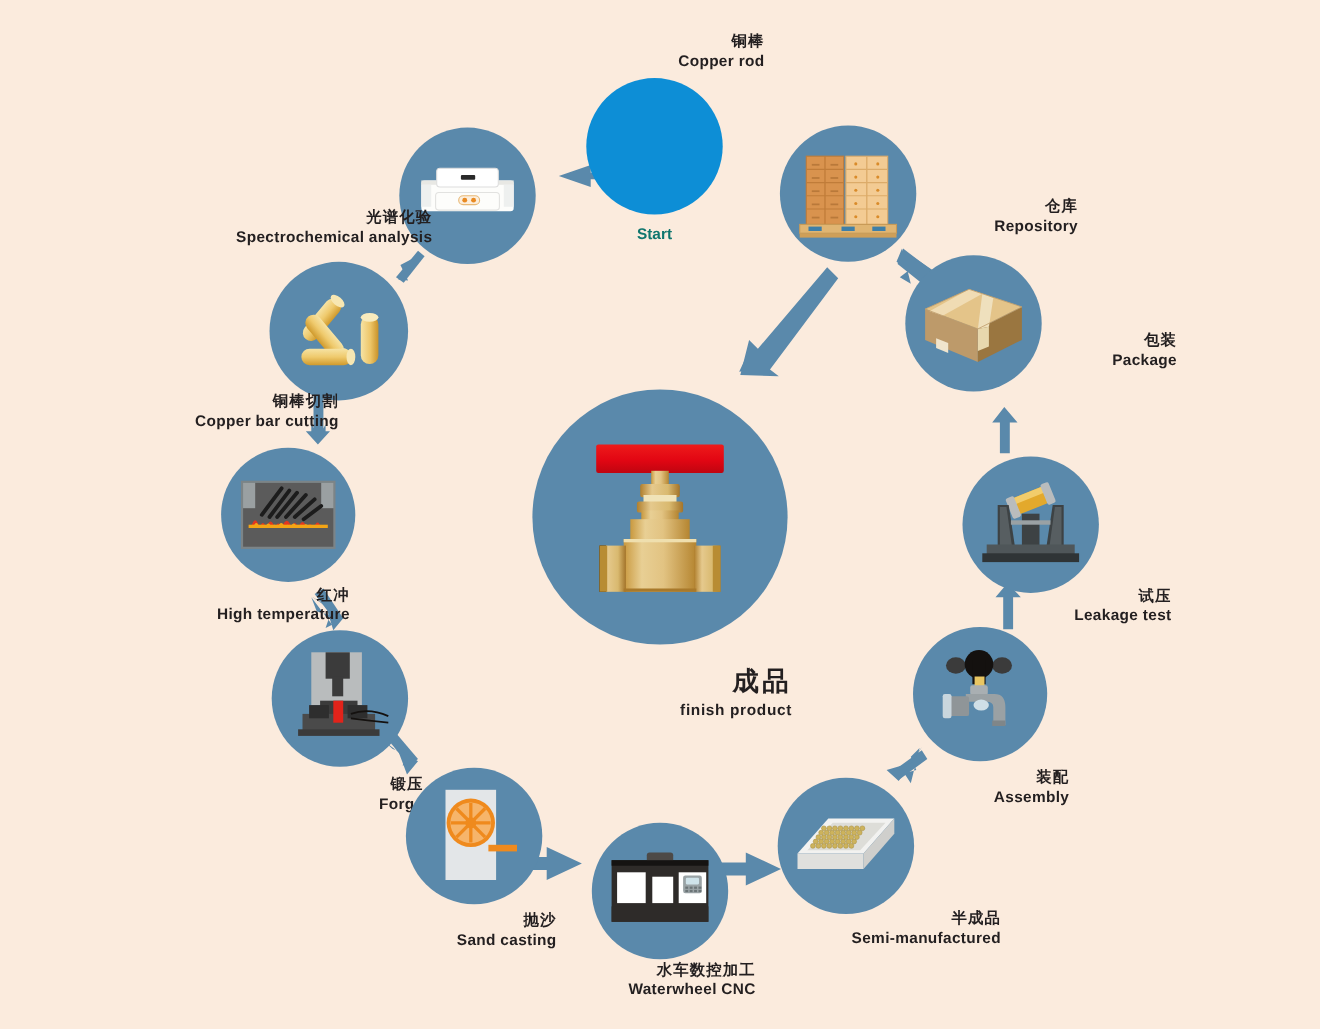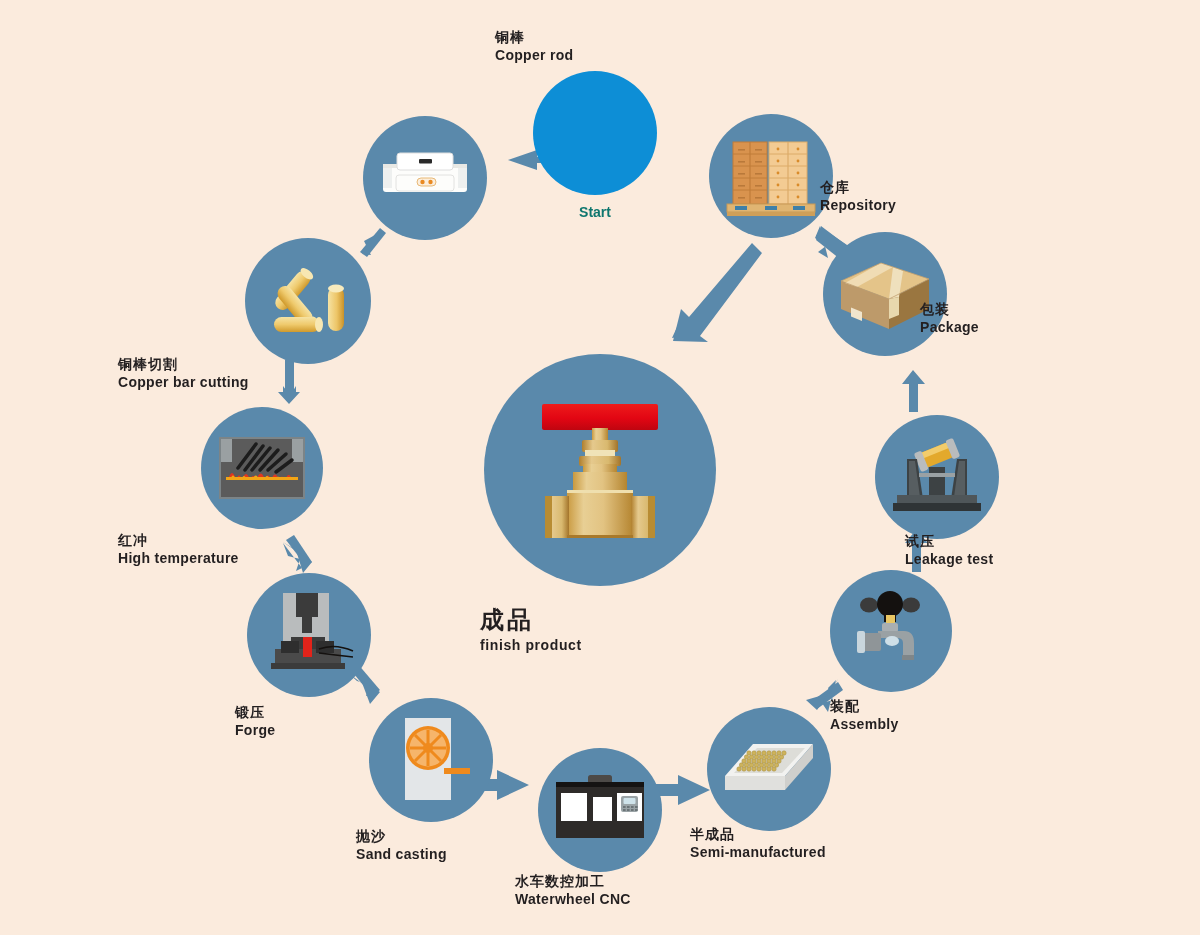--- a/index.html
+++ b/index.html
@@ -13,21 +13,21 @@
   }
   #stage{position:absolute;inset:0;width:1200px;height:935px;}
   .node{position:absolute;border-radius:50%;display:flex;align-items:center;justify-content:center;}
   .node.step{background:#5a89ab;}
   .node.start{background:#0d8ed6;}
   .node.center{background:#5a89ab;}
   .label{
     position:absolute;
     color:#231f20;
     font-weight:bold;
-    text-align:left;
+    text-align:right;
     line-height:1.32;
     letter-spacing:.2px;
     white-space:nowrap;
     pointer-events:none;
   }
   .label .cn{display:block;font-size:14px;letter-spacing:1px;}
   .label .en{display:block;font-size:14px;letter-spacing:.3px;}
   .label.center-label .cn{font-size:24px;letter-spacing:3px;}
   .label.center-label .en{font-size:14px;letter-spacing:.6px;}
   .start-word{position:absolute;color:#0f766e;font-weight:bold;font-size:14px;text-align:center;white-space:nowrap;}
@@ -137,20 +137,24 @@
       <rect x="4" y="32" width="84" height="4" fill="#e8e8e4"></rect>
       <rect x="18" y="21" width="56" height="17" rx="3" fill="#ffffff" stroke="#dedede" stroke-width="1"></rect>
       <rect x="40" y="27" width="13" height="4.5" rx="1" fill="#2a2a2a"></rect>
       <path d="M20,43 h52 a3,3 0 0 1 3,3 v10 a3,3 0 0 1 -3,3 h-52 a3,3 0 0 1 -3,-3 v-10 a3,3 0 0 1 3,-3 z" fill="#fdfdfb" stroke="#e2e2e0" stroke-width="1"></path>
       <rect x="38" y="46" width="19" height="8" rx="4" fill="#fceedc" stroke="#e8b977" stroke-width="1"></rect>
       <circle cx="43.5" cy="50" r="2.2" fill="#e98a22"></circle>
       <circle cx="51.5" cy="50" r="2.2" fill="#e98a22"></circle>
       <rect x="4" y="36" width="9" height="20" fill="#eef0ef"></rect>
       <rect x="79" y="36" width="9" height="20" fill="#eef0ef"></rect>
     </svg>
+  </div>
+  <div class="label" style="left:163px;top:188px;width:230px;">
+    <span class="cn">光谱化验</span>
+    <span class="en">Spectrochemical analysis</span>
   </div>
 
   <div class="node step" style="left:245px;top:238px;width:126px;height:126px;">
     <svg class="icon-svg" width="96" height="96" viewBox="0 0 96 96">
       <defs>
         <linearGradient id="bg1" x1="0" y1="0" x2="0" y2="1">
           <stop offset="0" stop-color="#f6e3a4"></stop>
             <stop offset="0.5" stop-color="#efca6d"></stop>
             <stop offset="1" stop-color="#d09a2c"></stop>
         </linearGradient>

